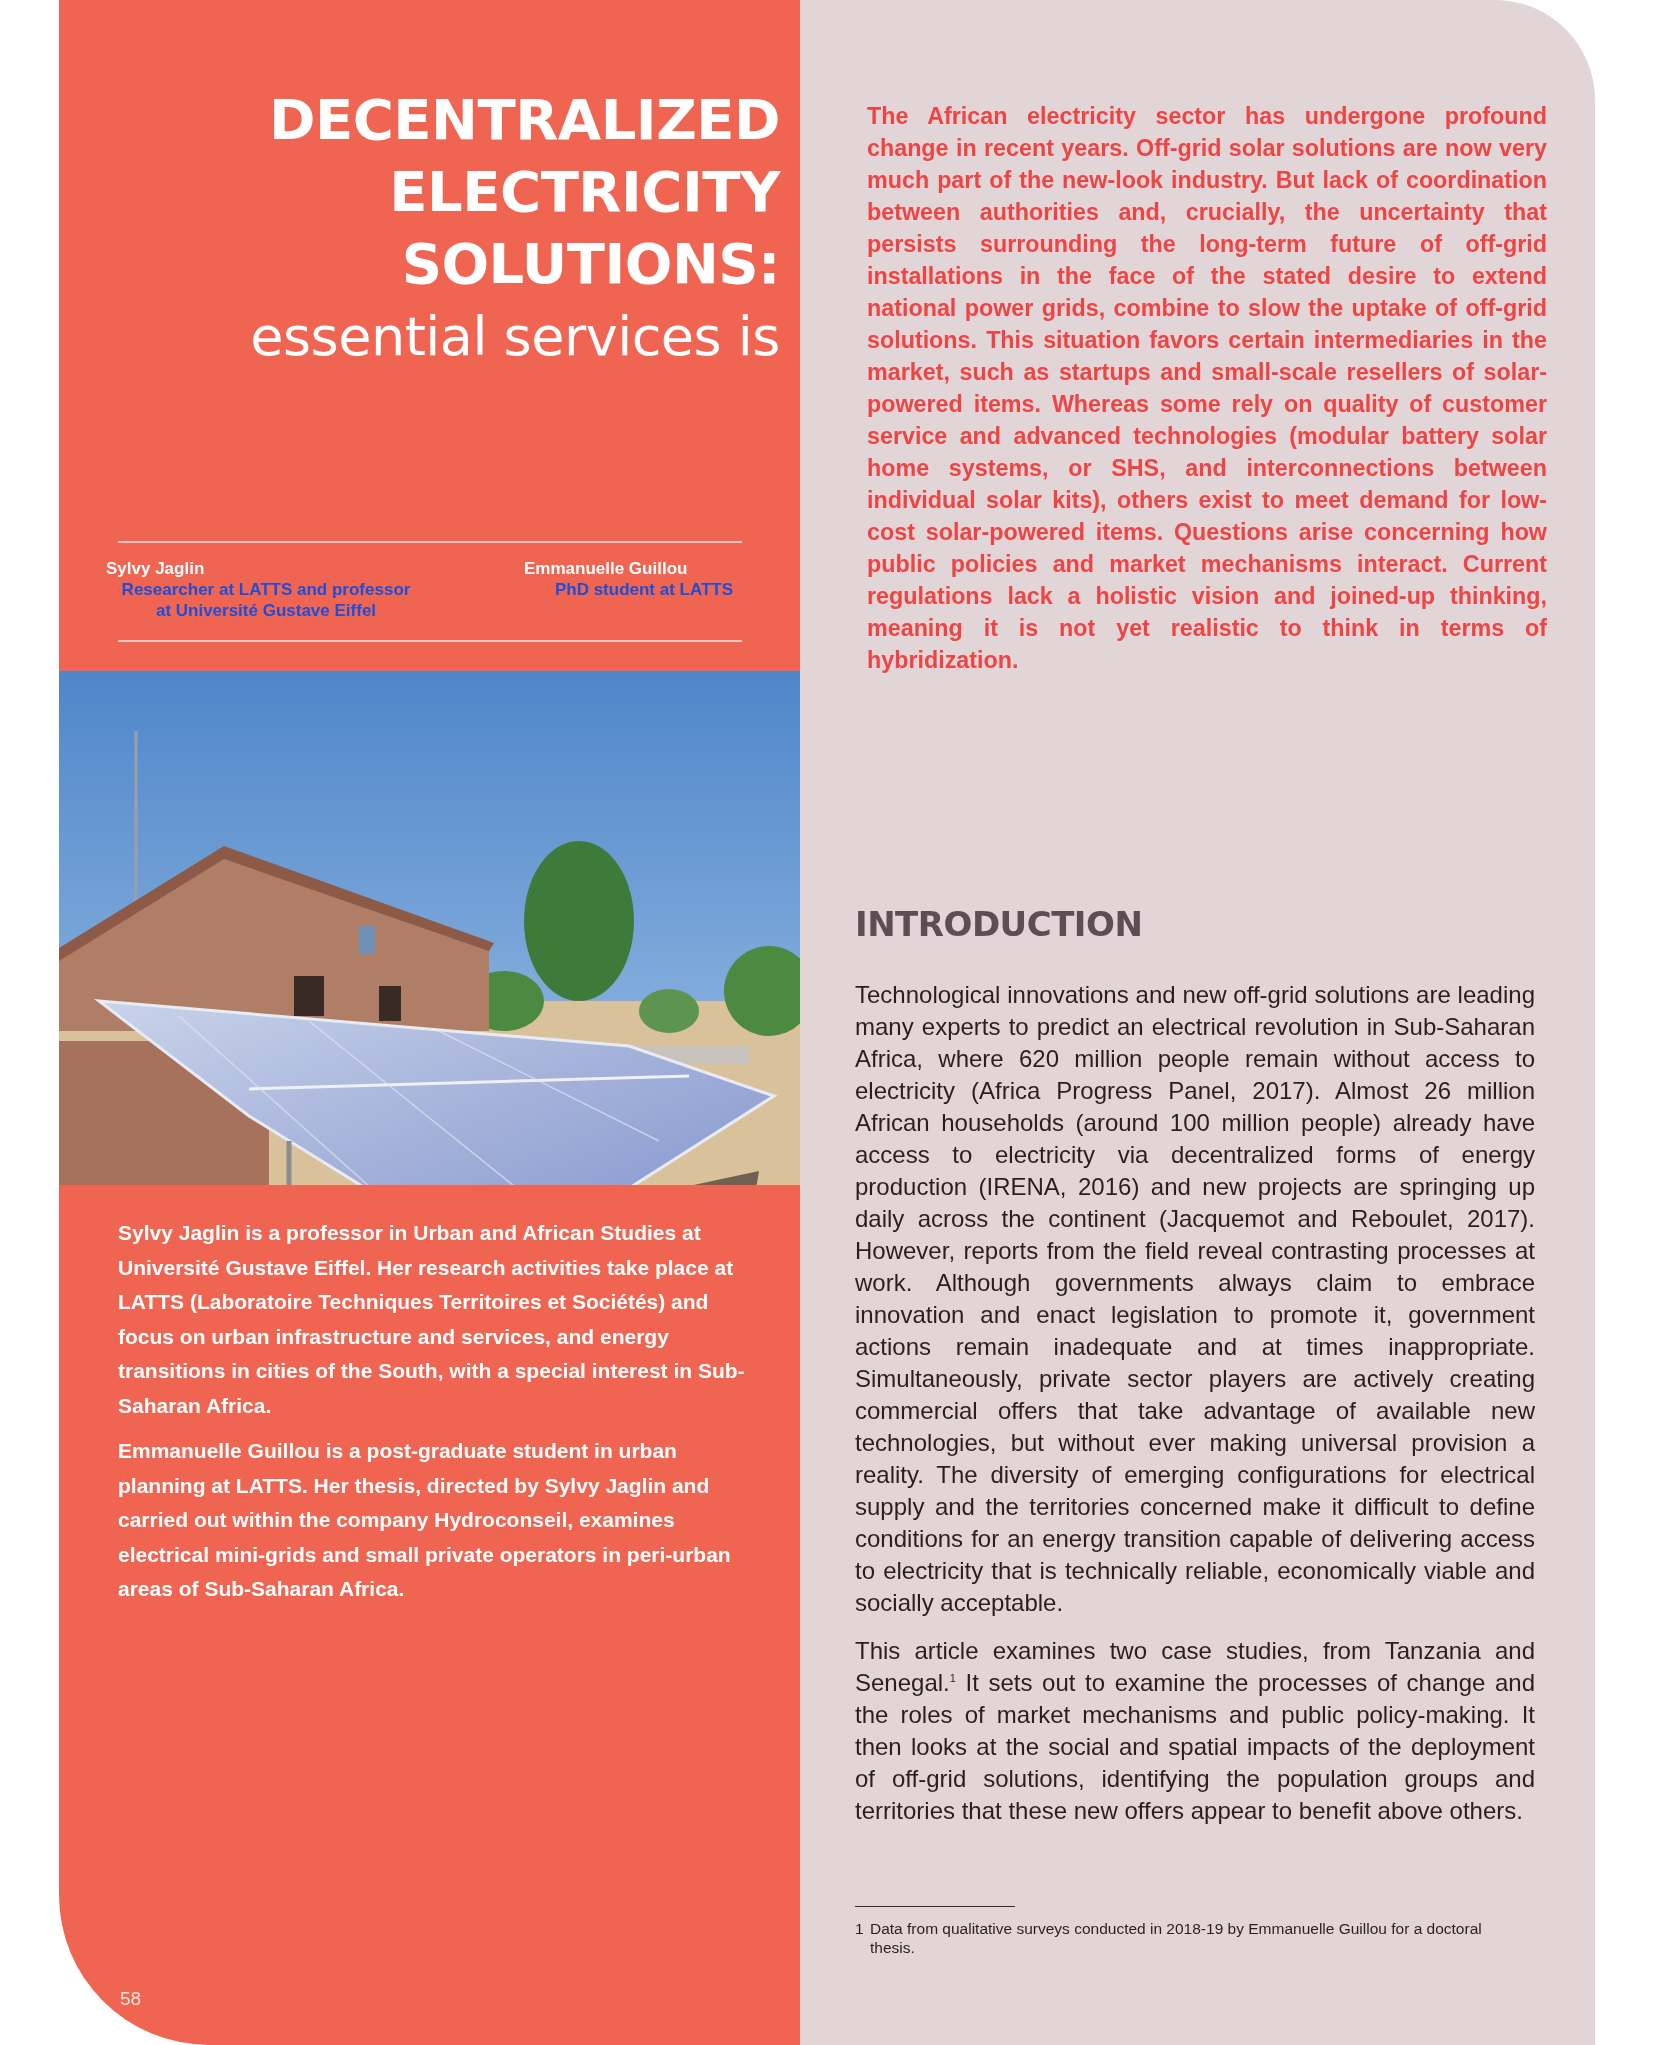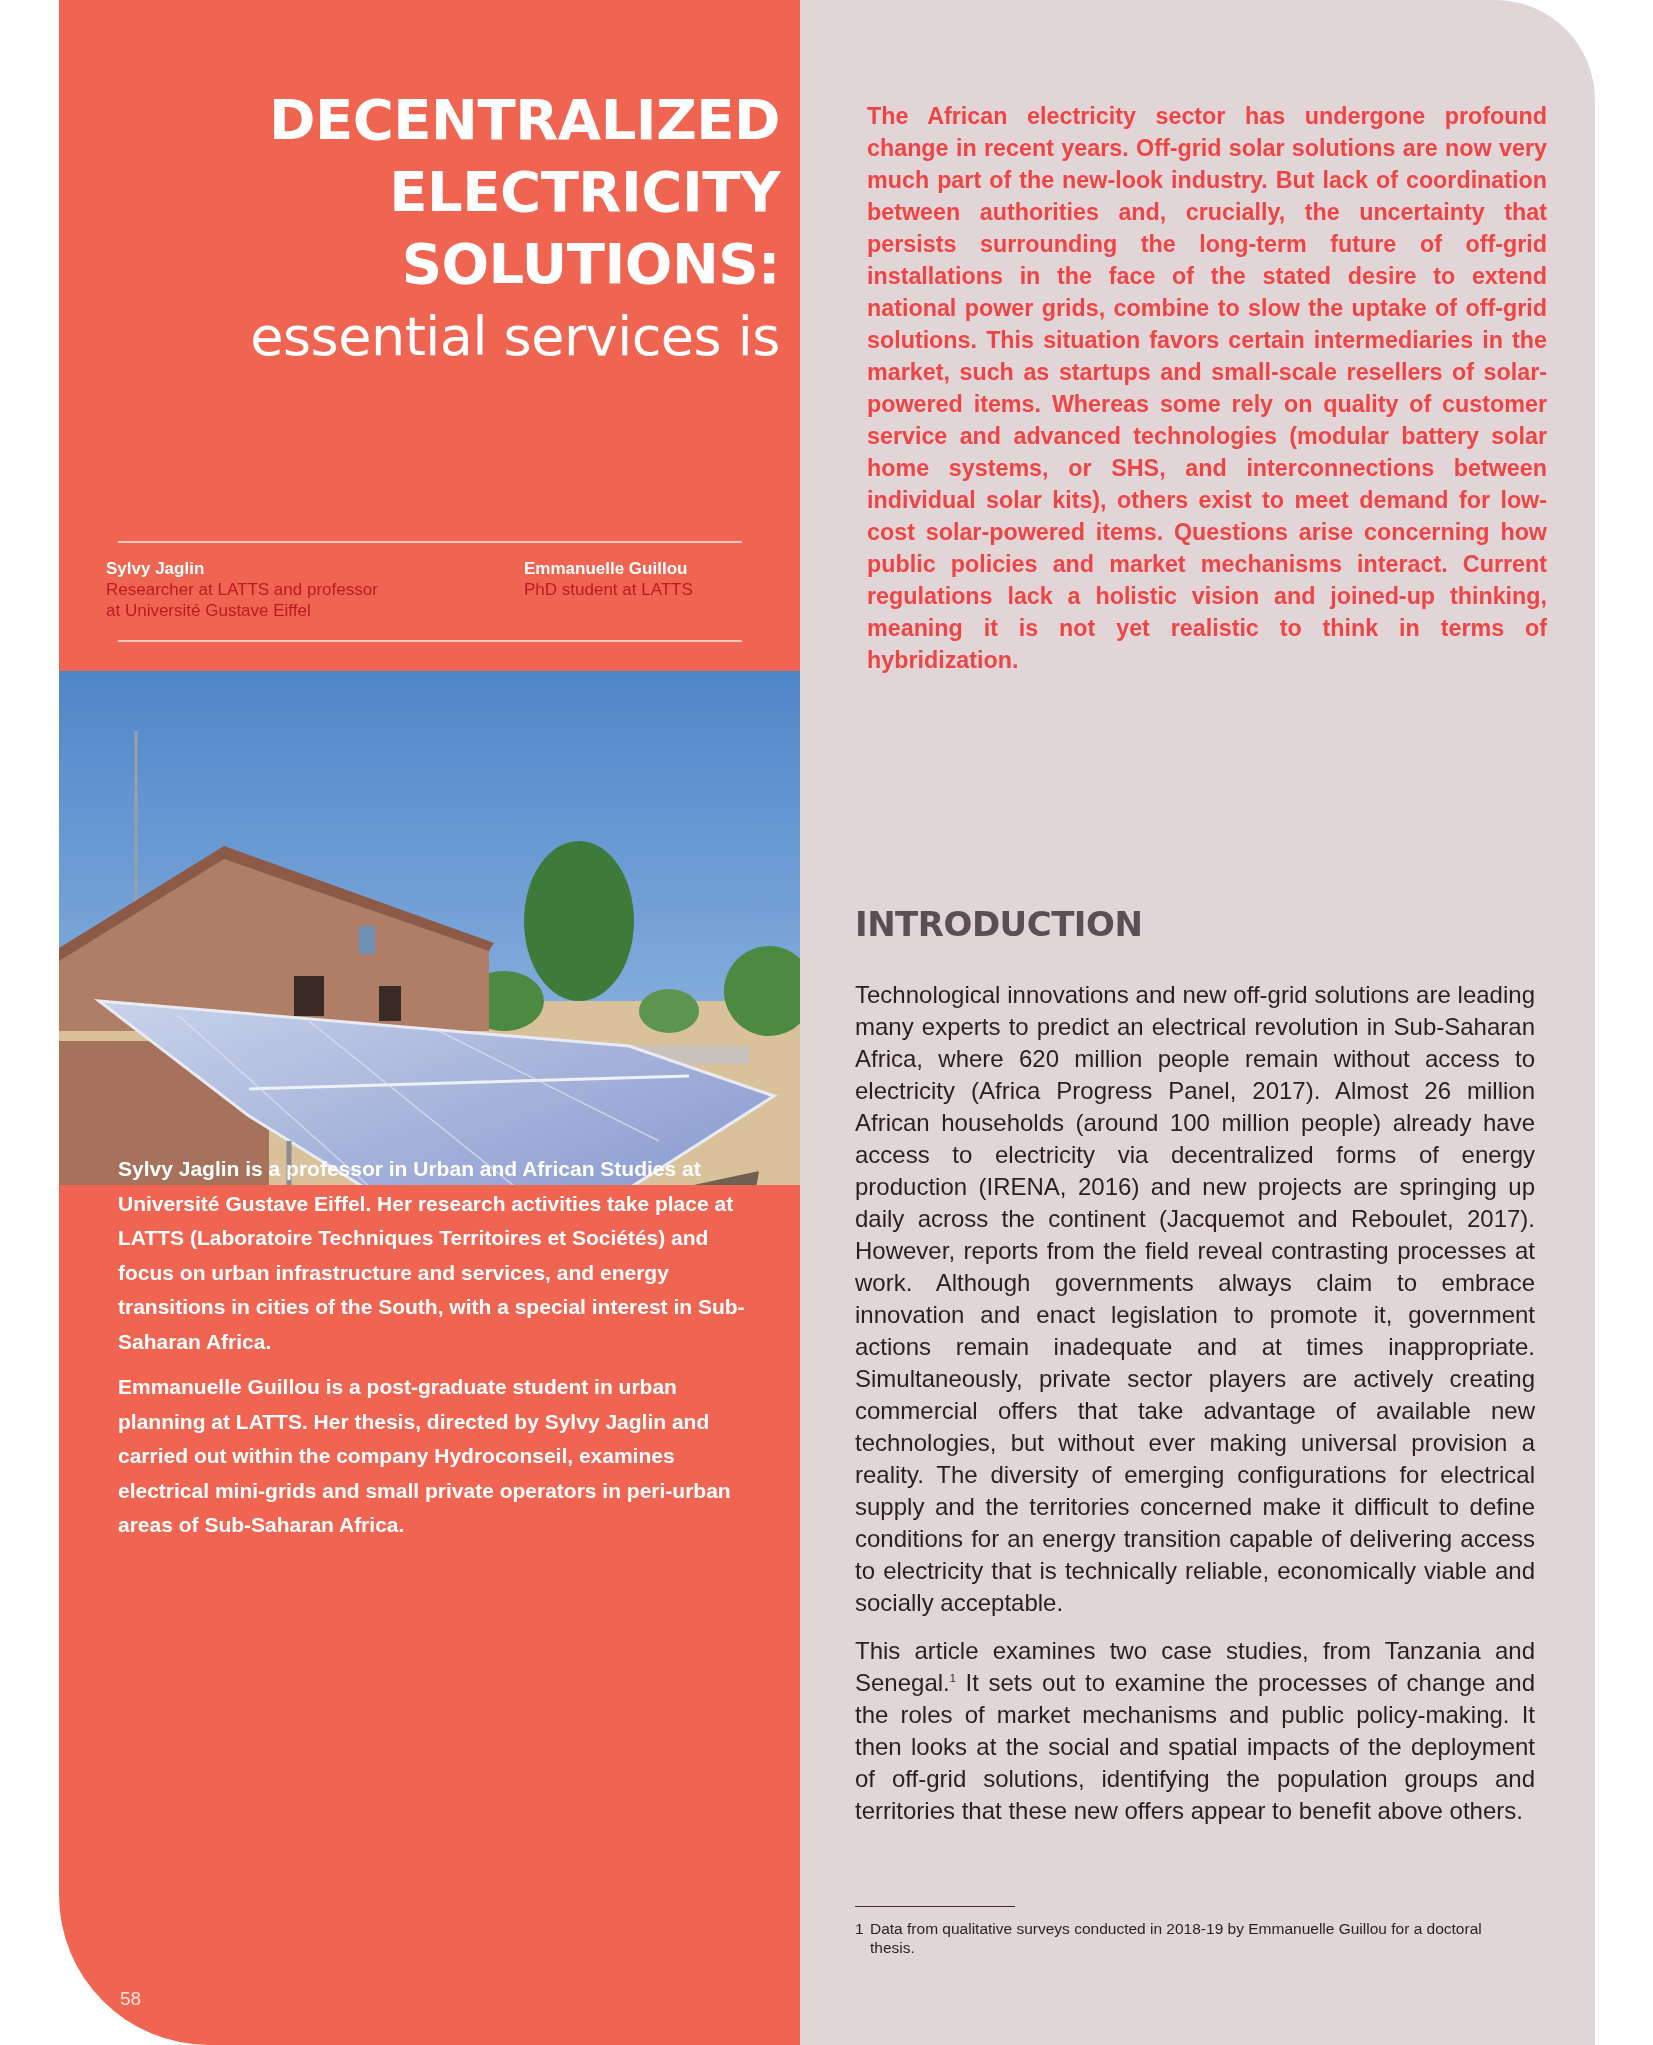--- a/index.html
+++ b/index.html
@@ -16,28 +16,28 @@
                    line-height:72px; letter-spacing:-0.5px; }
   .title .t-light { display:block; font-family:"DejaVu Sans", sans-serif; font-weight:normal; font-size:54px;
                     line-height:73px; letter-spacing:-0.5px; }
 
   .rule { position:absolute; left:118px; width:624px; height:2px; background:#f6c9ba; }
   .rule.r1 { top:541px; }
   .rule.r2 { top:640px; }
 
   .author { position:absolute; top:558px; color:#fff; font-size:17px; line-height:21px; }
   .author .name { font-weight:bold; display:block; }
-  .author .role { display:block; color:#b91c1c; font-weight:normal; }
+  .author .role { display:block; color:#1d4ed8; font-weight:bold;text-align:center; }
   .author.a1 { left:106px; width:320px; }
   .author.a2 { left:524px; width:240px; }
 
   .photo { position:absolute; left:59px; top:671px; width:741px; height:514px; overflow:hidden; }
   .photo svg { display:block; }
 
-  .bios { position:absolute; left:118px; top:1152px; width:632px; color:#fff; font-size:21px; line-height:34.5px; font-weight:bold; }
+  .bios { position:absolute; left:118px; top:1216px; width:632px; color:#fff; font-size:21px; line-height:34.5px; font-weight:bold; }
   .bios p { margin:0 0 11px 0; }
 
   .page-number { position:absolute; left:120px; top:1988px; color:#fde3d8; font-size:19px; }
 
   .abstract { position:absolute; left:855px; top:88px; width:680px; color:#ef4444; font-weight:bold;
               font-size:23.3px; line-height:32px; text-align:justify; margin:12px; }
 
   .intro-heading { position:absolute; left:855px; top:904px; color:#5c4f53; font-family:"DejaVu Sans", sans-serif;
                    font-weight:bold; font-size:34px; letter-spacing:-0.5px; margin:0; }
 

